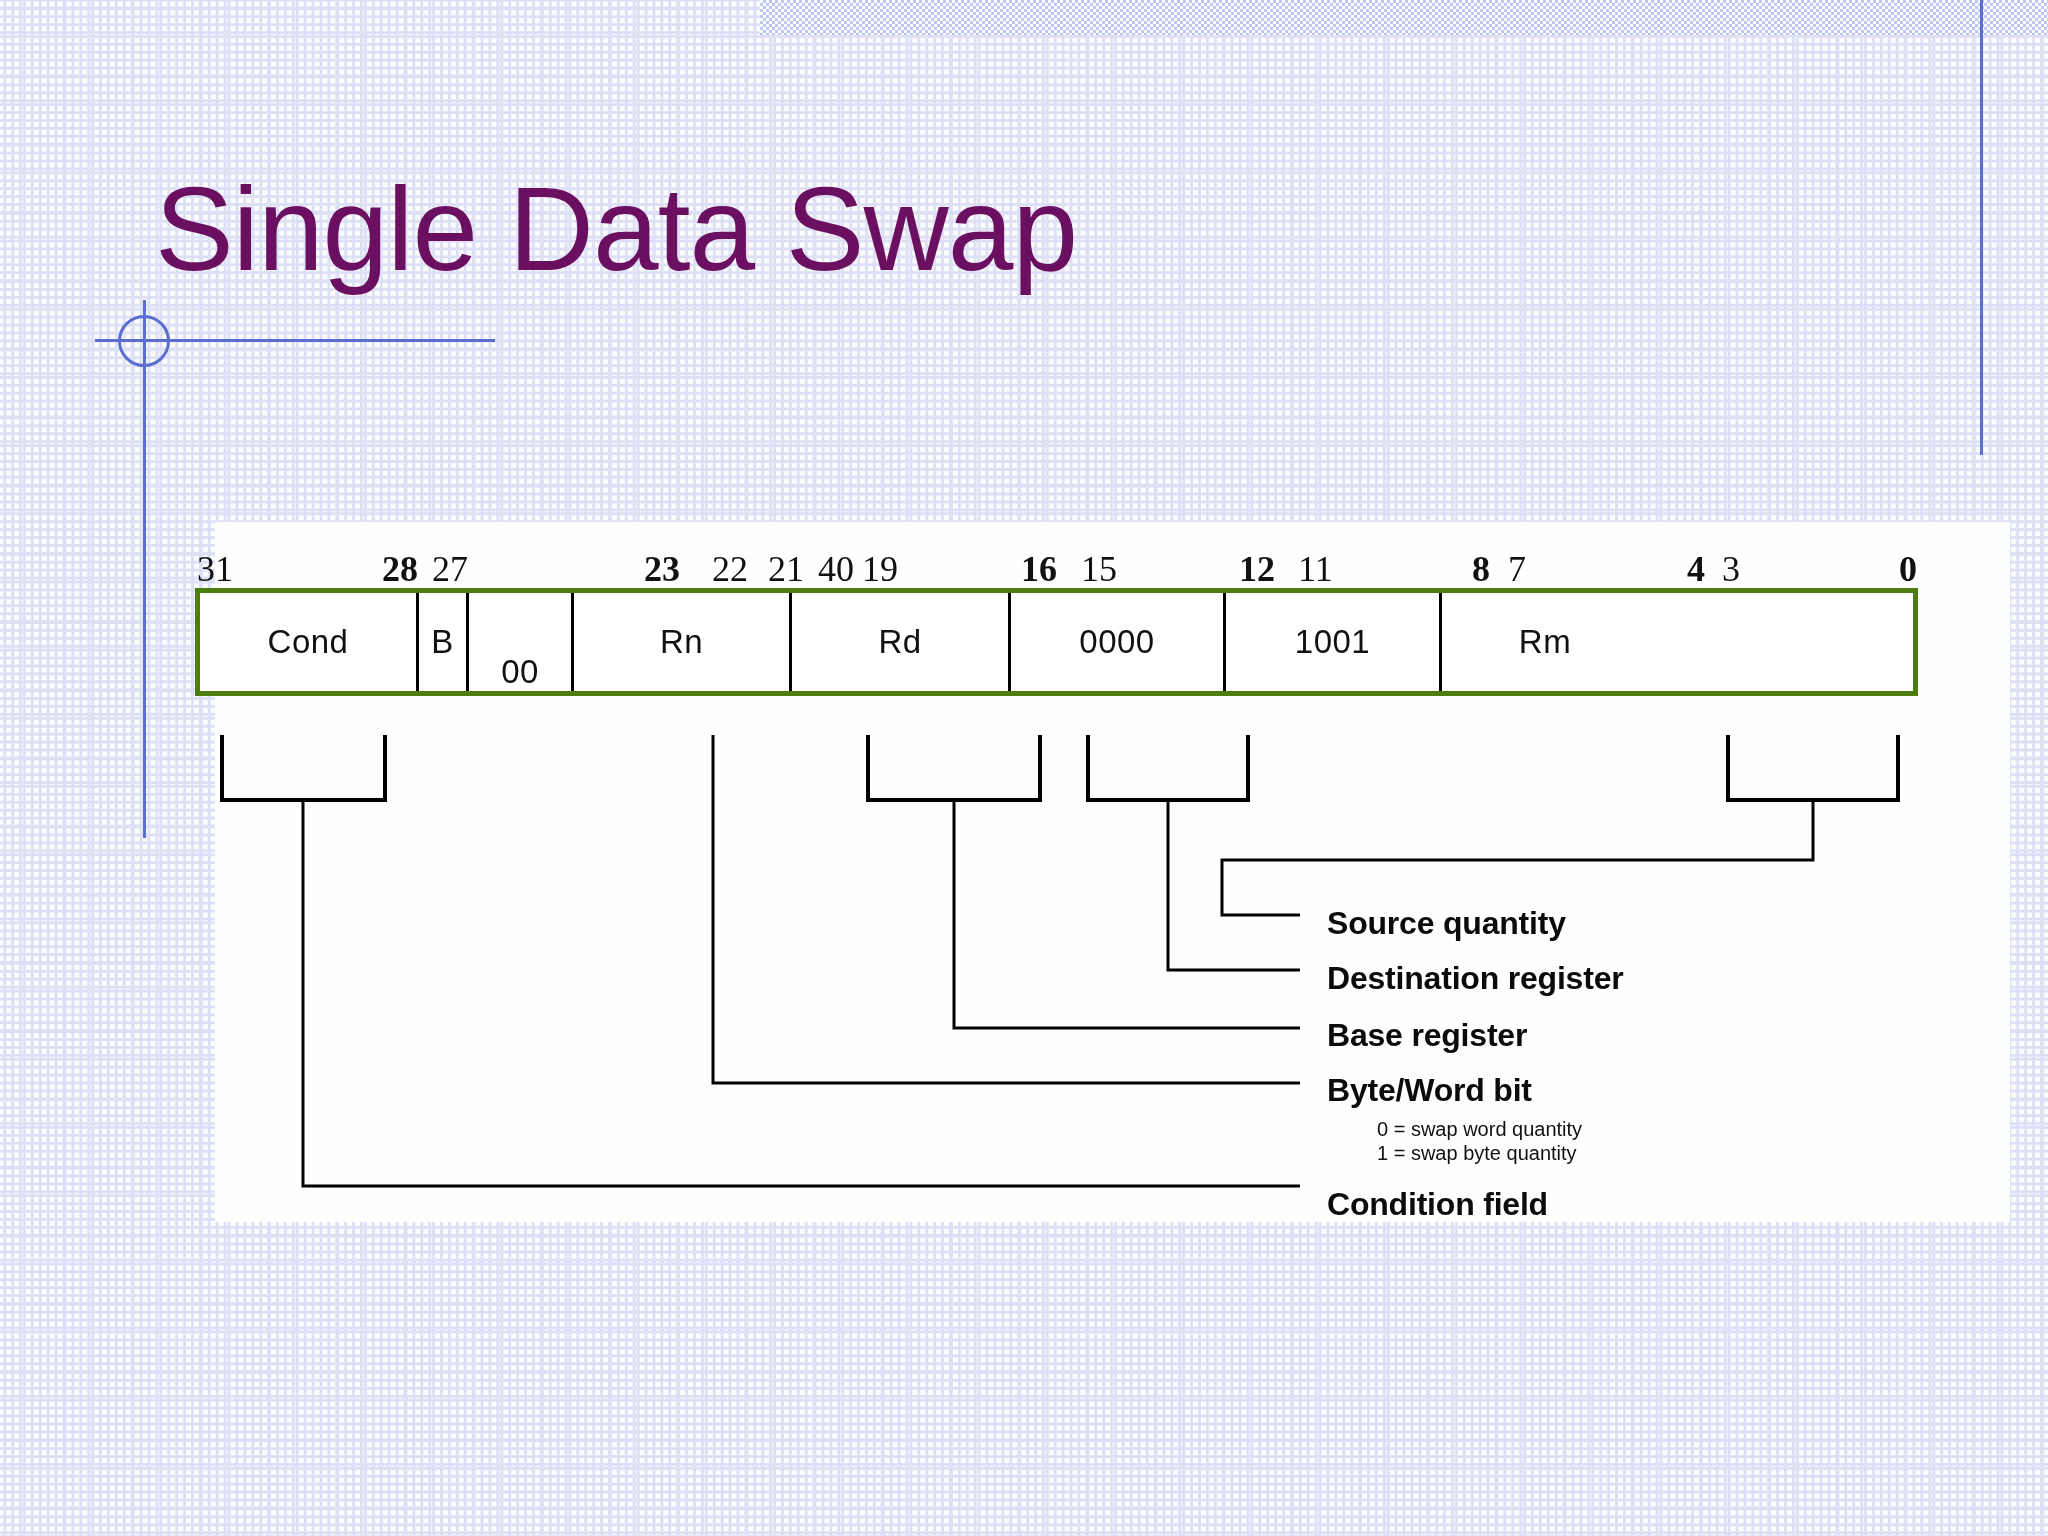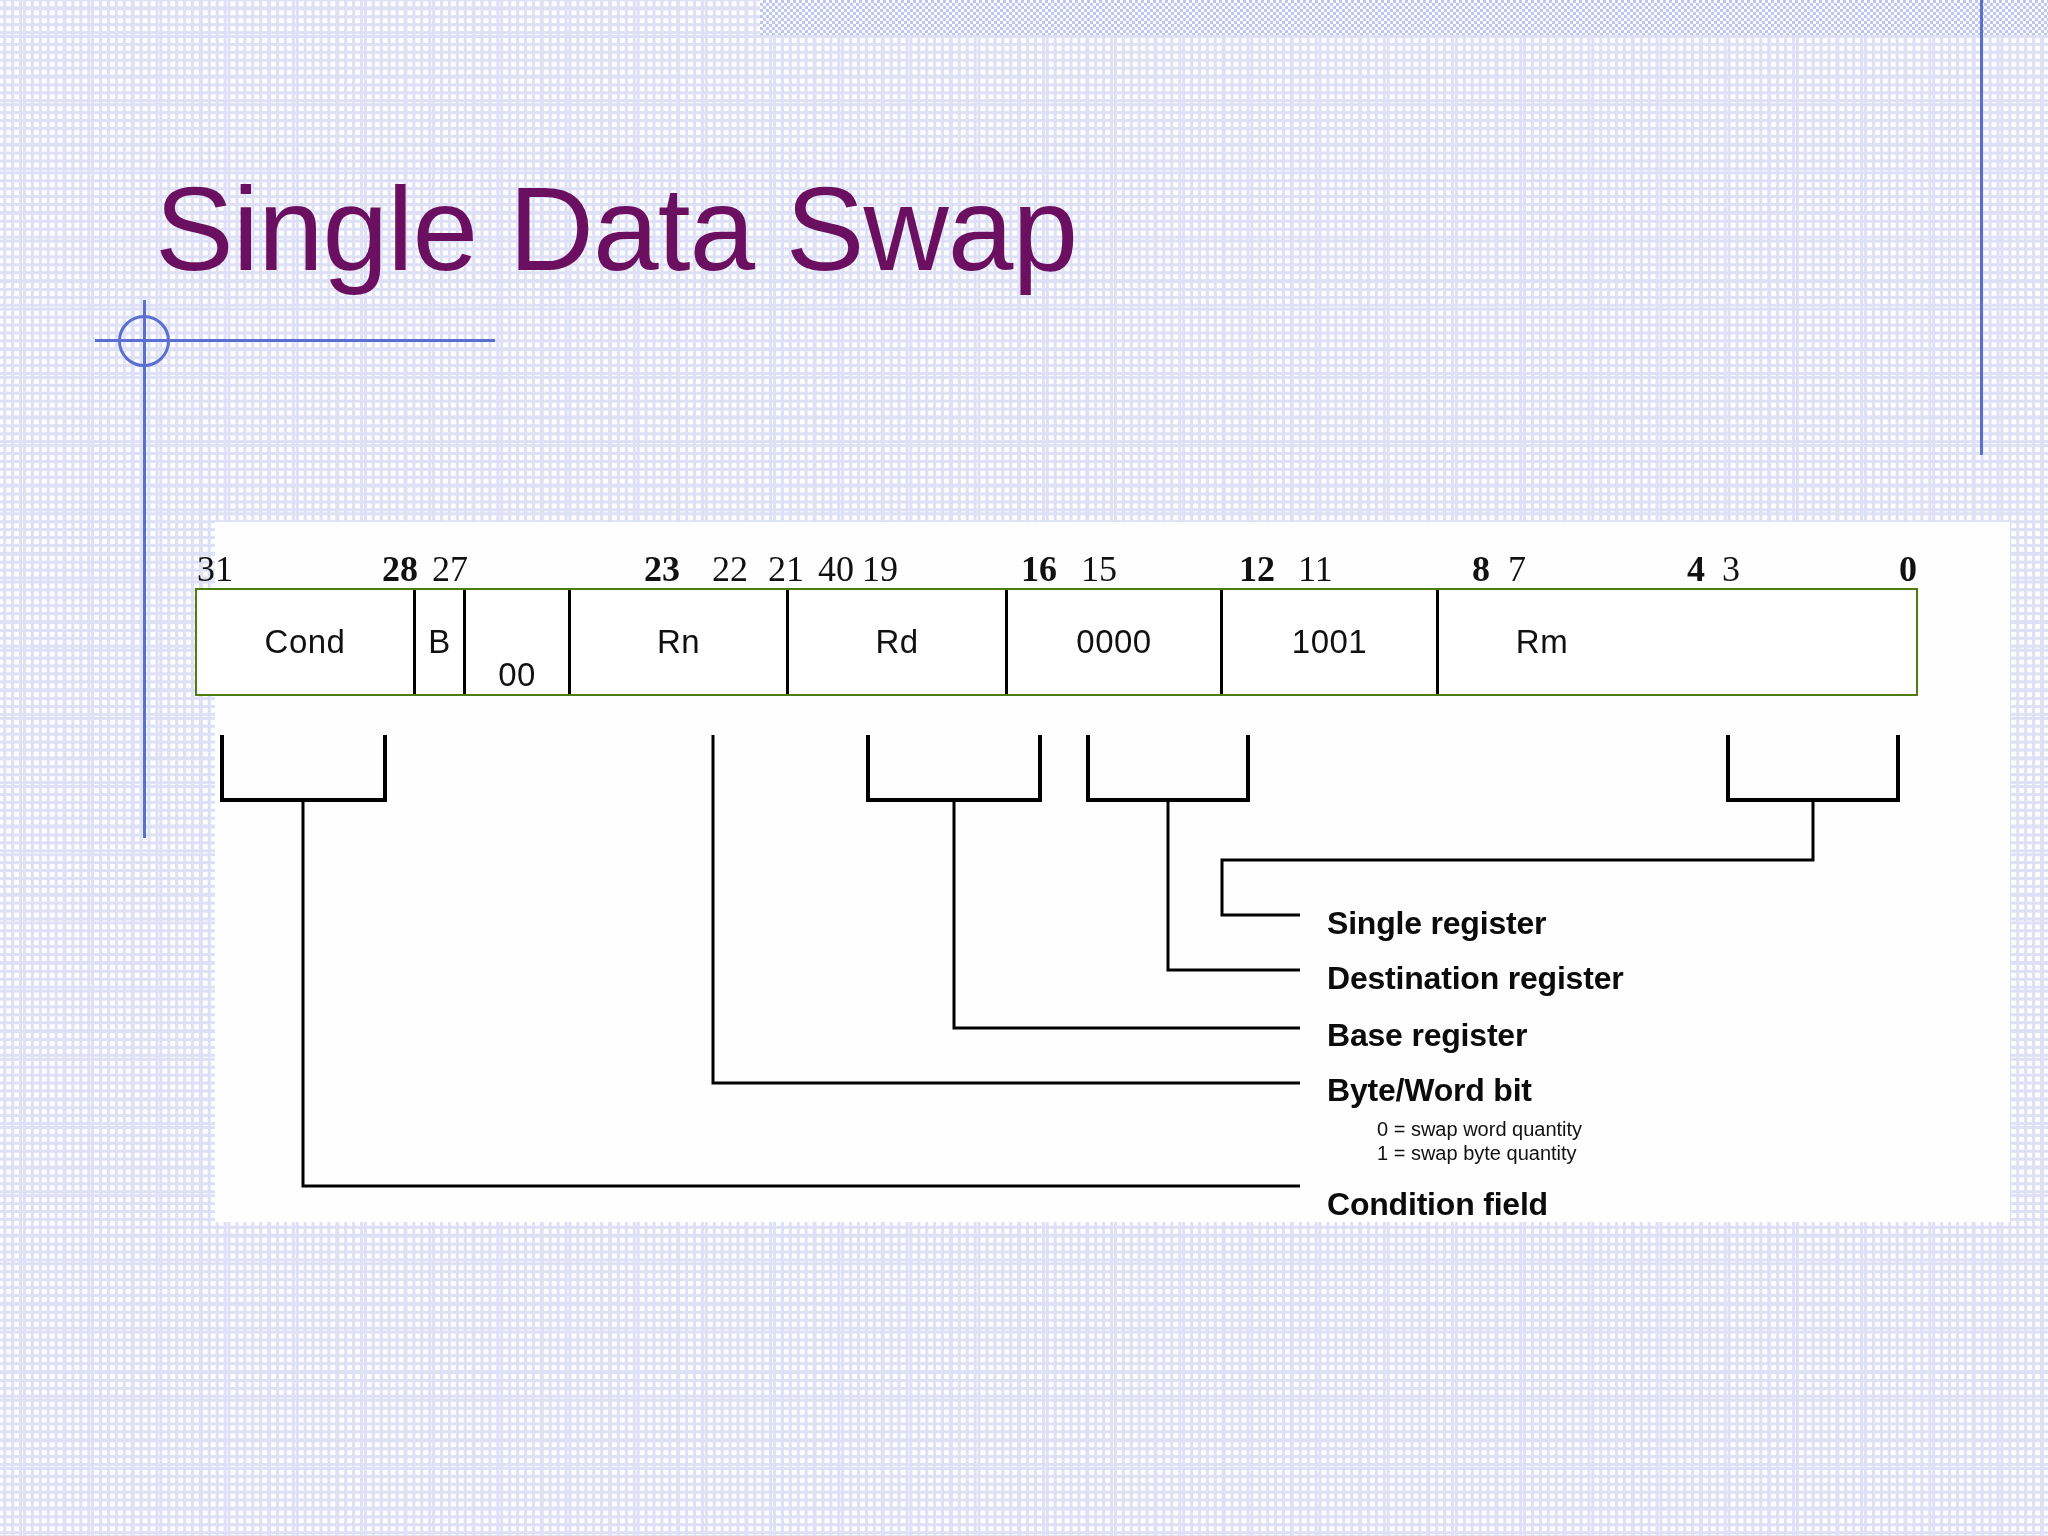--- a/index.html
+++ b/index.html
@@ -132,21 +132,21 @@
   }
   .bitnum.left  { text-align: left; }
   .bitnum.right { text-align: right; font-weight: bold; }
 
   
   #insn-row {
     position: absolute;
     left: 195px;
     top: 588px;
     height: 108px;
-    border: 2px solid #4d7c0f;
+    border: 5px solid #4d7c0f;
     box-sizing: border-box;
     display: flex;
     width: 1723px;
     background: #fff;
   }
   .field {
     position: relative;
     display: flex;
     align-items: center;
     justify-content: center;
@@ -265,21 +265,21 @@
 
       <path d="M 1088 735 L 1088 800 L 1248 800 L 1248 735" stroke-width="4"></path>
       <path d="M 1168 800 L 1168 970 L 1300 970"></path>
 
       <path d="M 1728 735 L 1728 800 L 1898 800 L 1898 735" stroke-width="4"></path>
       <path d="M 1813 800 L 1813 860 L 1222 860 L 1222 915 L 1300 915"></path>
     </g>
   </svg>
 
   <div id="annos">
-      <div class="anno" style="left: 1327px; top: 905px;">Single register</div>
+      <div class="anno" style="left: 1327px; top: 905px;">Source quantity</div>
       <div class="anno" style="left: 1327px; top: 960px;">Destination register</div>
       <div class="anno" style="left: 1327px; top: 1017px;">Base register</div>
       <div class="anno" style="left: 1327px; top: 1072px;">Byte/Word bit</div>
       <div class="anno" style="left: 1327px; top: 1186px;">Condition field</div>
     </div>
   <div id="subnotes">
       <div class="anno-sub" style="left: 1377px; top: 1118px;">0 = swap word quantity</div>
       <div class="anno-sub" style="left: 1377px; top: 1142px;">1 = swap byte quantity</div>
     </div>
 

